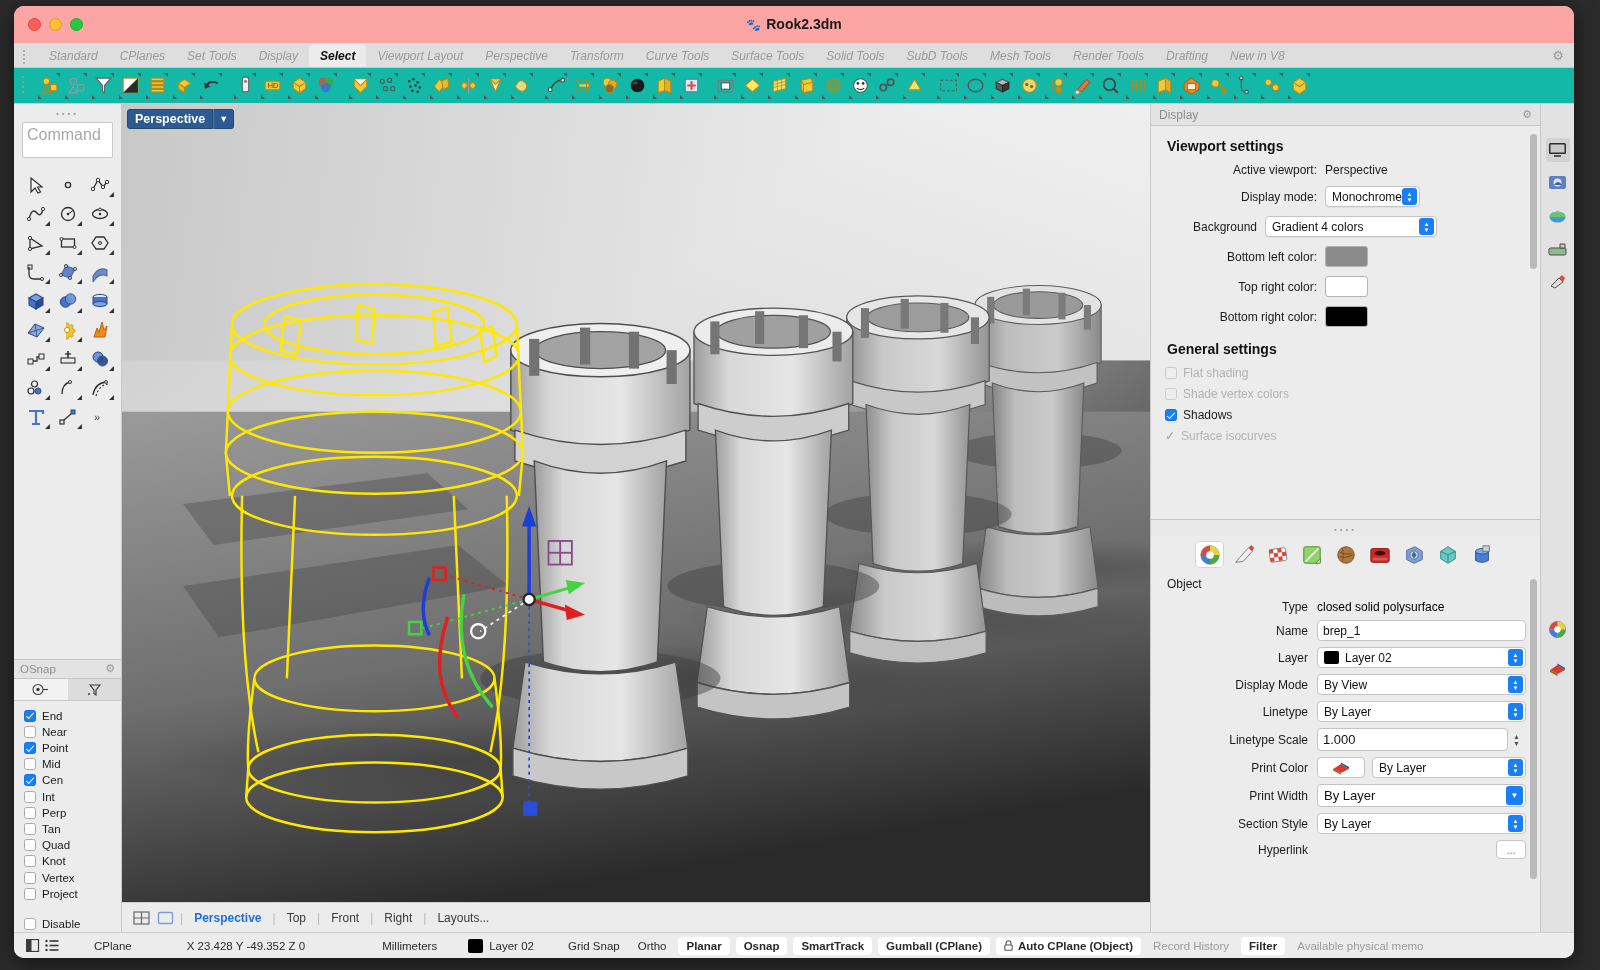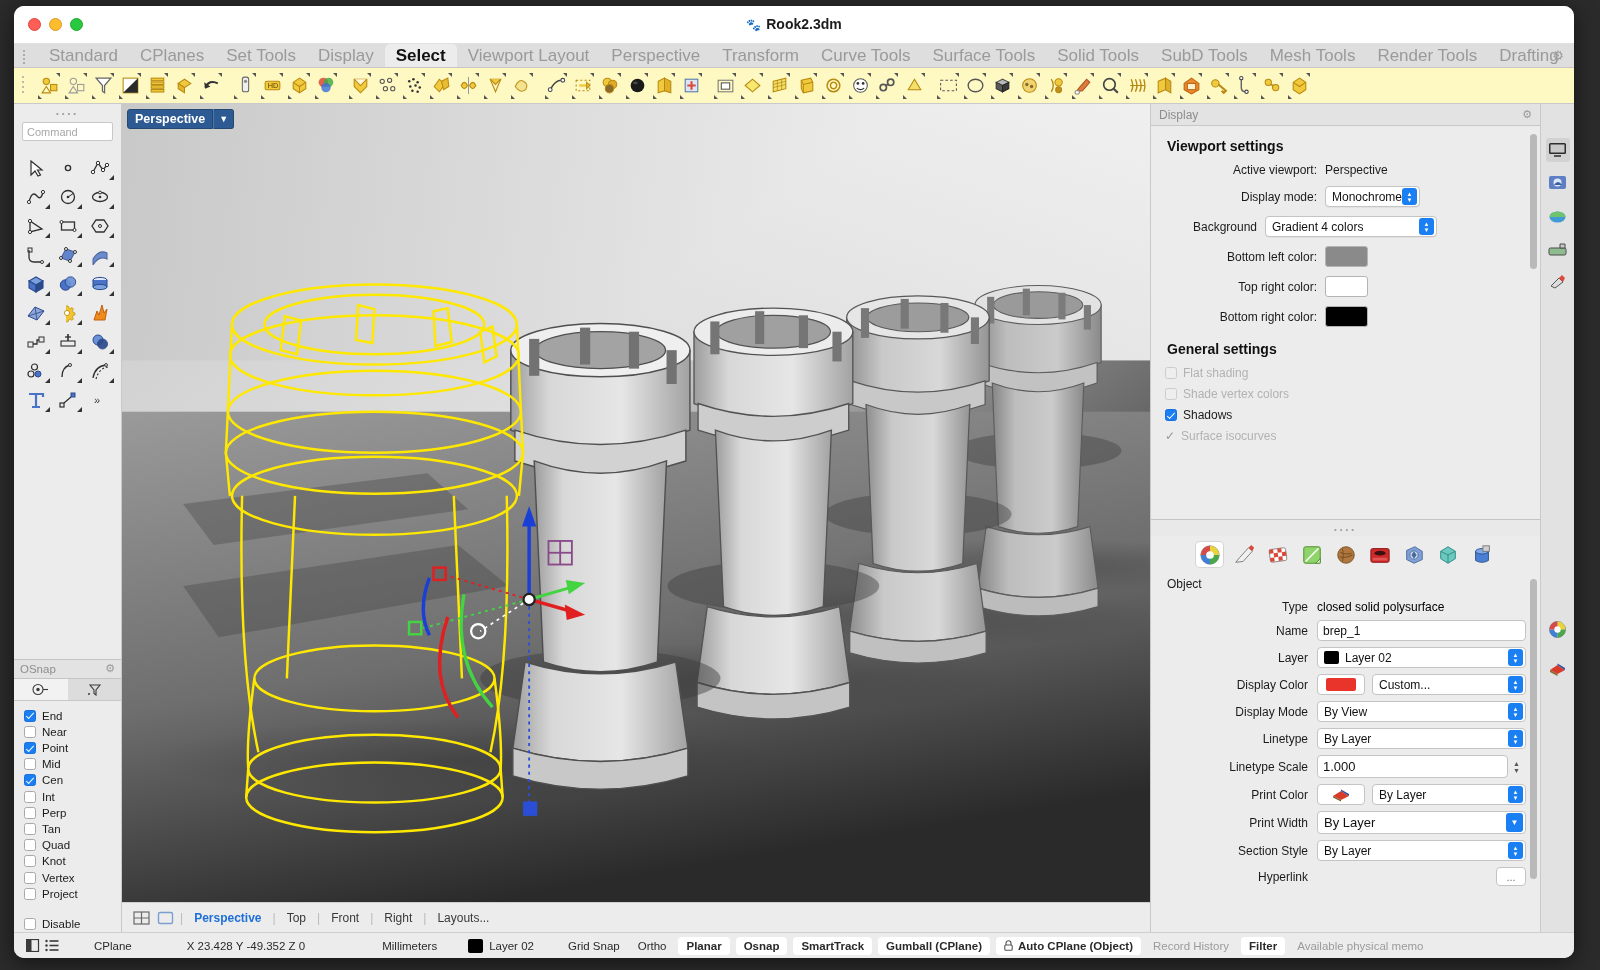--- a/index.html
+++ b/index.html
@@ -14,21 +14,21 @@
     width: 1560px; height: 952px;
     background: #ececec;
     border-radius: 10px;
     box-shadow: 0 4px 22px rgba(0,0,0,.55);
     overflow: hidden;
     display: flex; flex-direction: column;
   }
 
   
   .titlebar {
-    height: 38px; background: #ffffff; position: relative;
+    height: 38px; background: #fca5a5; position: relative;
     border-bottom: 1px solid #e0e0e0; flex: 0 0 38px;
   }
   .lights { position: absolute; left: 14px; top: 12px; display: flex; gap: 8px; }
   .light { width: 13px; height: 13px; border-radius: 50%; }
   .l-red { background: #ff5f57; border: .5px solid #e0443e; }
   .l-yel { background: #febc2e; border: .5px solid #d89d25; }
   .l-grn { background: #28c840; border: .5px solid #1dab2c; }
   .title-txt {
     position: absolute; left: 0; right: 0; top: 10px; text-align: center;
     font-size: 14px; font-weight: bold; color: #1c1c1c;
@@ -41,31 +41,31 @@
     display: flex; align-items: stretch; position: relative;
     border-bottom: 1px solid #c6c6c6;
     padding-left: 24px;
   }
   .grip {
     position: absolute; left: 9px; top: 6px; width: 3px; height: 13px;
   }
   .grip i { display:block; width:2px; height:2px; background:#9a9a9a; border-radius:50%; margin-bottom:2px;}
   .mtab {
     padding: 0 11px; display: flex; align-items: center;
-    font-size: 17px; color: #9a9a9a; white-space: nowrap;
+    font-size: 12px; color: #9a9a9a; white-space: nowrap; font-style: italic;
   }
   .mtab.active {
     color: #111; font-weight: bold; background: #ececec;
     border-radius: 5px 5px 0 0;
   }
   .gear-right { position: absolute; right: 10px; top: 4px; color: #9d9d9d; font-size: 13px; }
 
   
   .toolbar {
-    height: 36px; flex: 0 0 36px; background: #fef9c3;
+    height: 36px; flex: 0 0 36px; background: #14b8a6;
     display: flex; align-items: center; padding-left: 22px; gap: 1px;
     border-bottom: 1px solid #c9c9c9; position: relative; overflow: hidden;
   }
   .tgrip { position:absolute; left:8px; top:8px; }
   .tgrip i { display:block; width:2px;height:2px;background:#a5a5a5;border-radius:50%;margin-bottom:3px;}
   .ticon {
     width: 26px; height: 28px; position: relative; flex: 0 0 26px;
     display: flex; align-items: center; justify-content: center;
   }
   .ticon svg { display: block; }
@@ -81,22 +81,22 @@
   
   .body { flex: 1 1 auto; display: flex; min-height: 0; position: relative; }
 
   
   .leftpanel {
     width: 108px; flex: 0 0 108px; background: #ececec;
     border-right: 1px solid #c9c9c9; display: flex; flex-direction: column;
   }
   .dots { text-align: center; padding: 5px 0 2px; letter-spacing: 3px; color: #9f9f9f; font-size: 8px; }
   .cmdbox {
-    margin: 2px 8px 6px; height: 19px; background: #fff; border: 1px solid #c8c8c8;
-    border-radius: 2px; font-size: 11px; color: #a8a8a8; padding: 3px 0 0 4px;
+    margin: 2px 8px 6px; height: 36px; background: #fff; border: 1px solid #c8c8c8;
+    border-radius: 2px; font-size: 16px; color: #a8a8a8; padding: 3px 0 0 4px;
   }
   .toolgrid { display: flex; flex-wrap: wrap; padding: 6px 4px 0 6px; }
   .tool {
     width: 32px; height: 29px; position: relative;
     display: flex; align-items: center; justify-content: center;
   }
   .tool .tri {
     position: absolute; right: 2px; bottom: 2px; width: 0; height: 0;
     border-left: 5px solid transparent; border-bottom: 5px solid #333;
   }
@@ -1328,32 +1328,20 @@
               <div class="olbl">Layer</div>
               <div class="ofield">
                 <div class="selbox">
                   <span class="csw" id="layerSw" style="width: 15px; height: 13px; flex: 0 0 15px; background: rgb(0, 0, 0);"></span>
                   <span>Layer 02</span>
                   <span class="stepper">▲<br>▼</span>
                 </div>
               </div>
             </div>
 
-            <div class="orow">
-              <div class="olbl">Display Color</div>
-              <div class="ofield">
-                <div class="csw-box">
-                  <span class="csw" id="dispSw" style="margin: 0px; background: rgb(232, 52, 42);"></span>
-                </div>
-                <div class="selbox">
-                  <span>Custom...</span>
-                  <span class="stepper">▲<br>▼</span>
-                </div>
-              </div>
-            </div>
 
             <div class="orow">
               <div class="olbl">Display Mode</div>
               <div class="ofield">
                 <div class="selbox">
                   <span>By View</span>
                   <span class="stepper">▲<br>▼</span>
                 </div>
               </div>
             </div>

